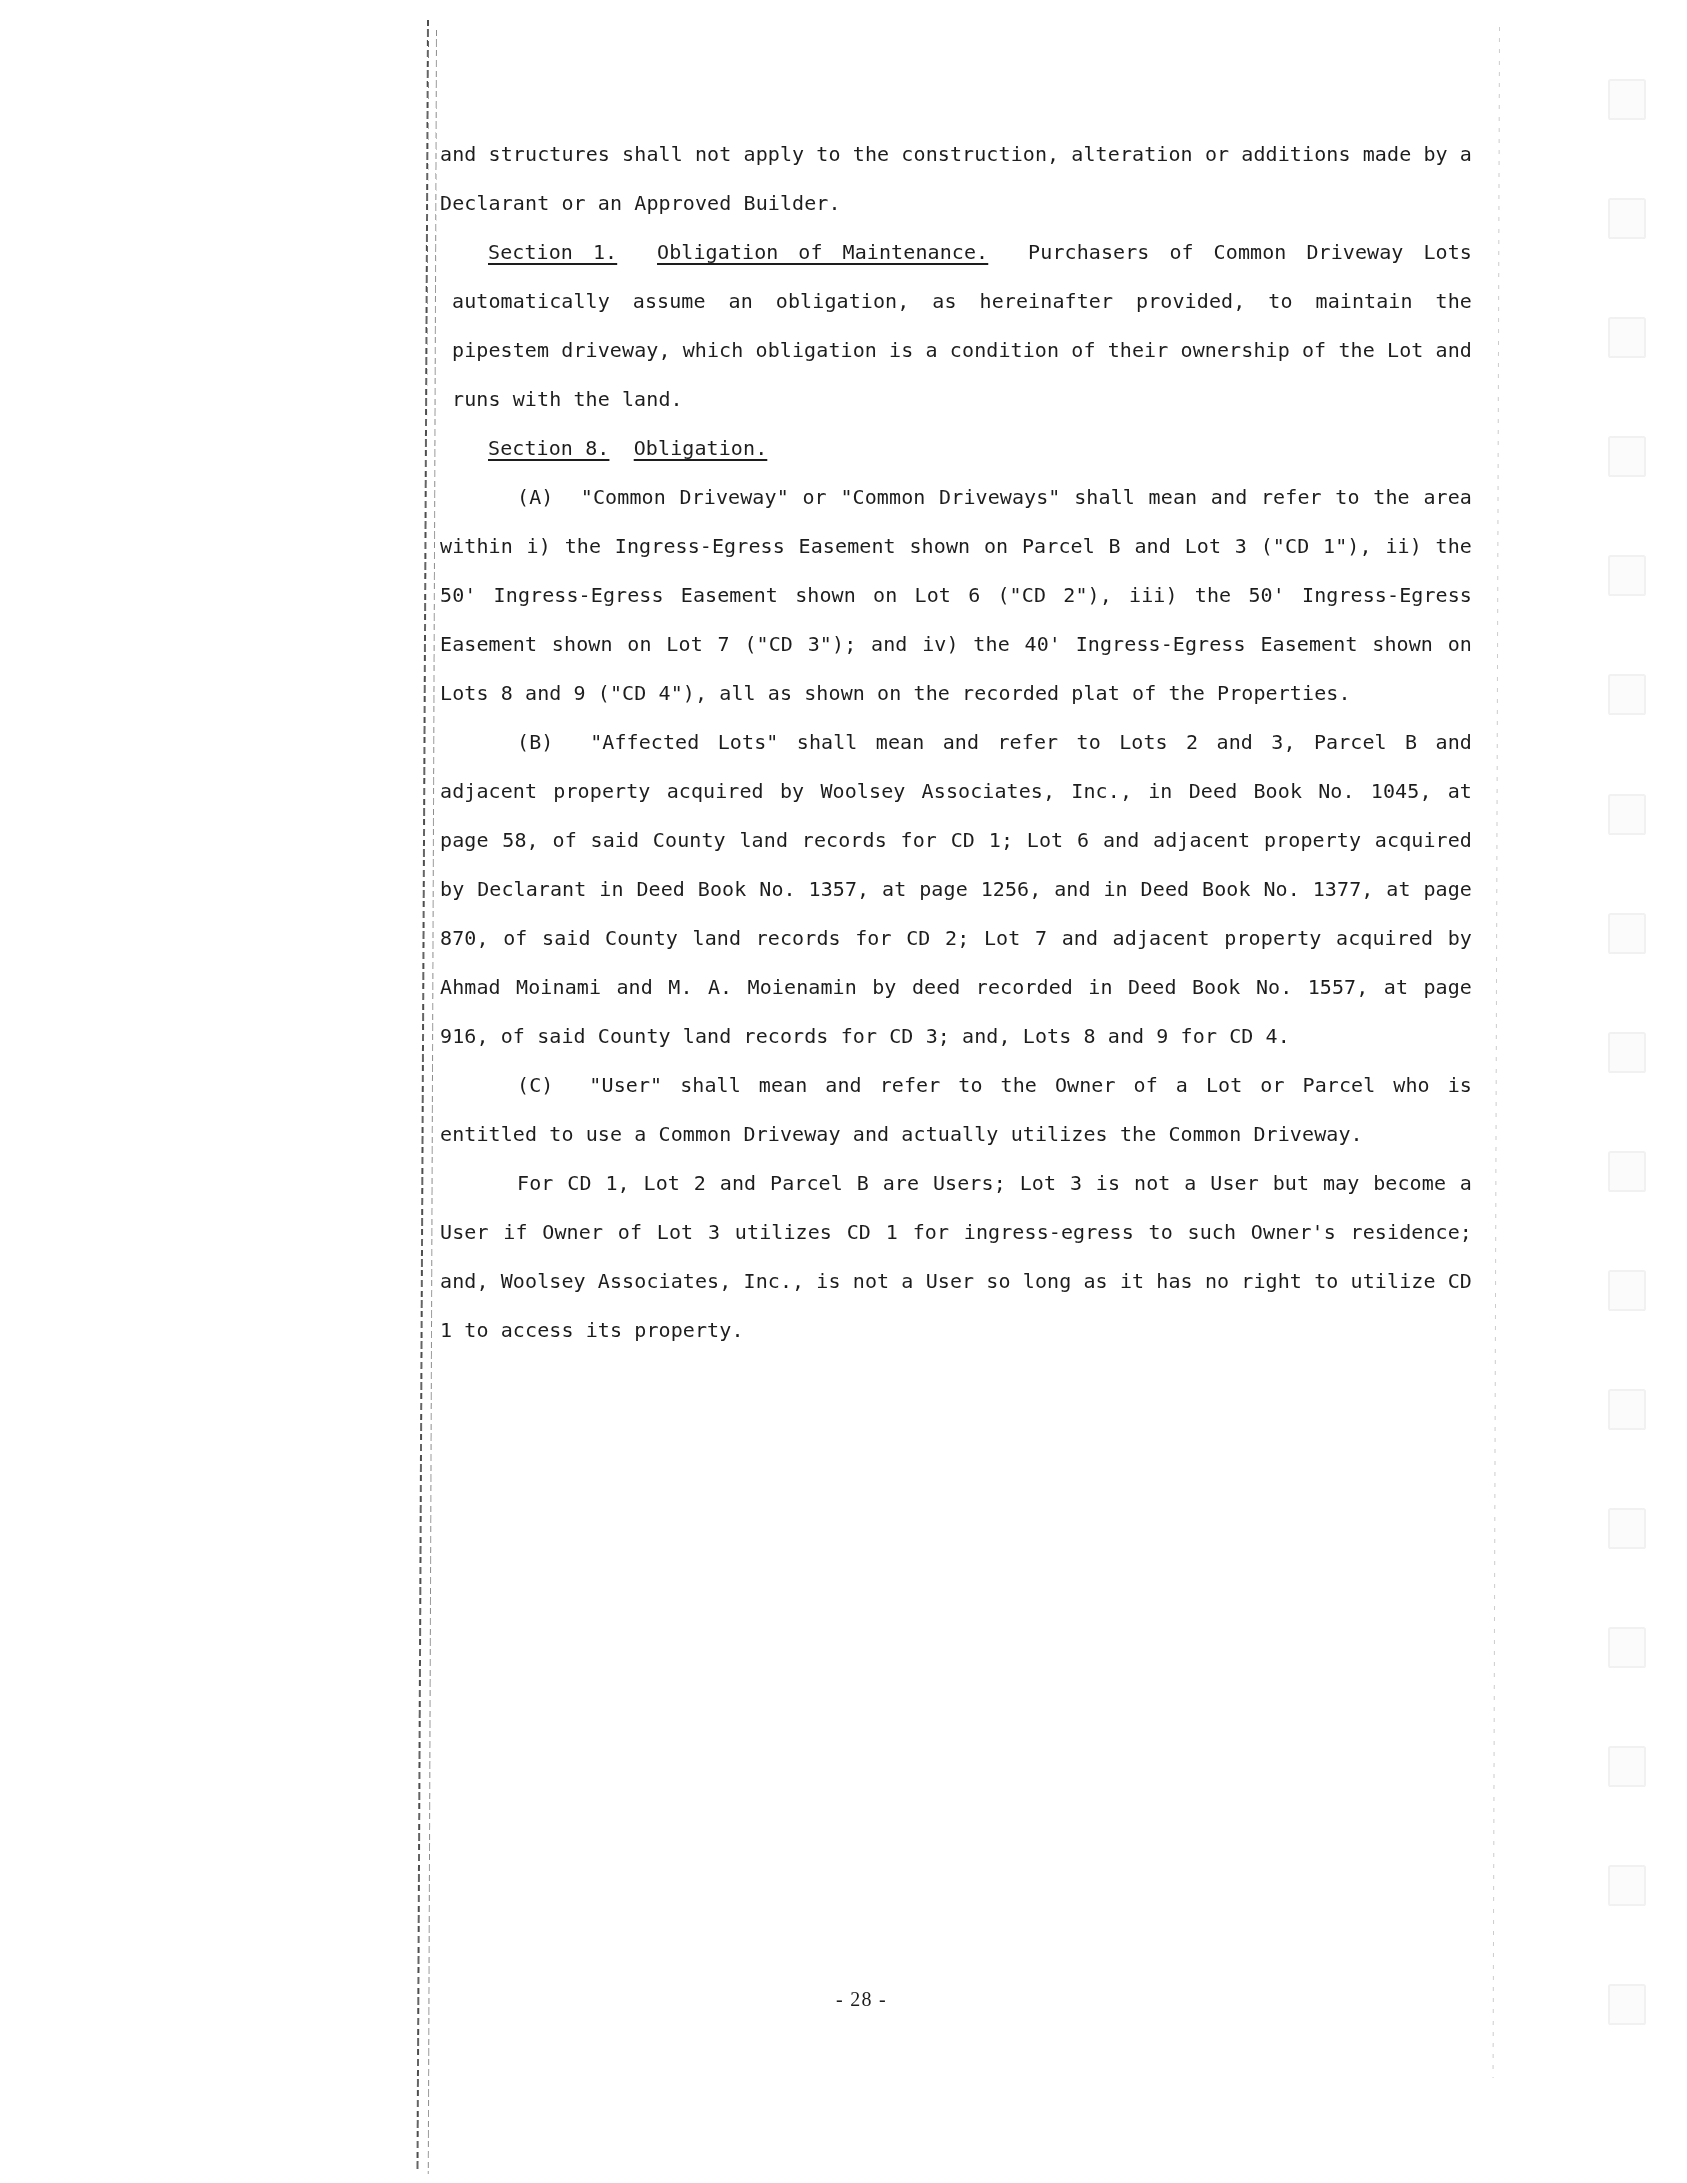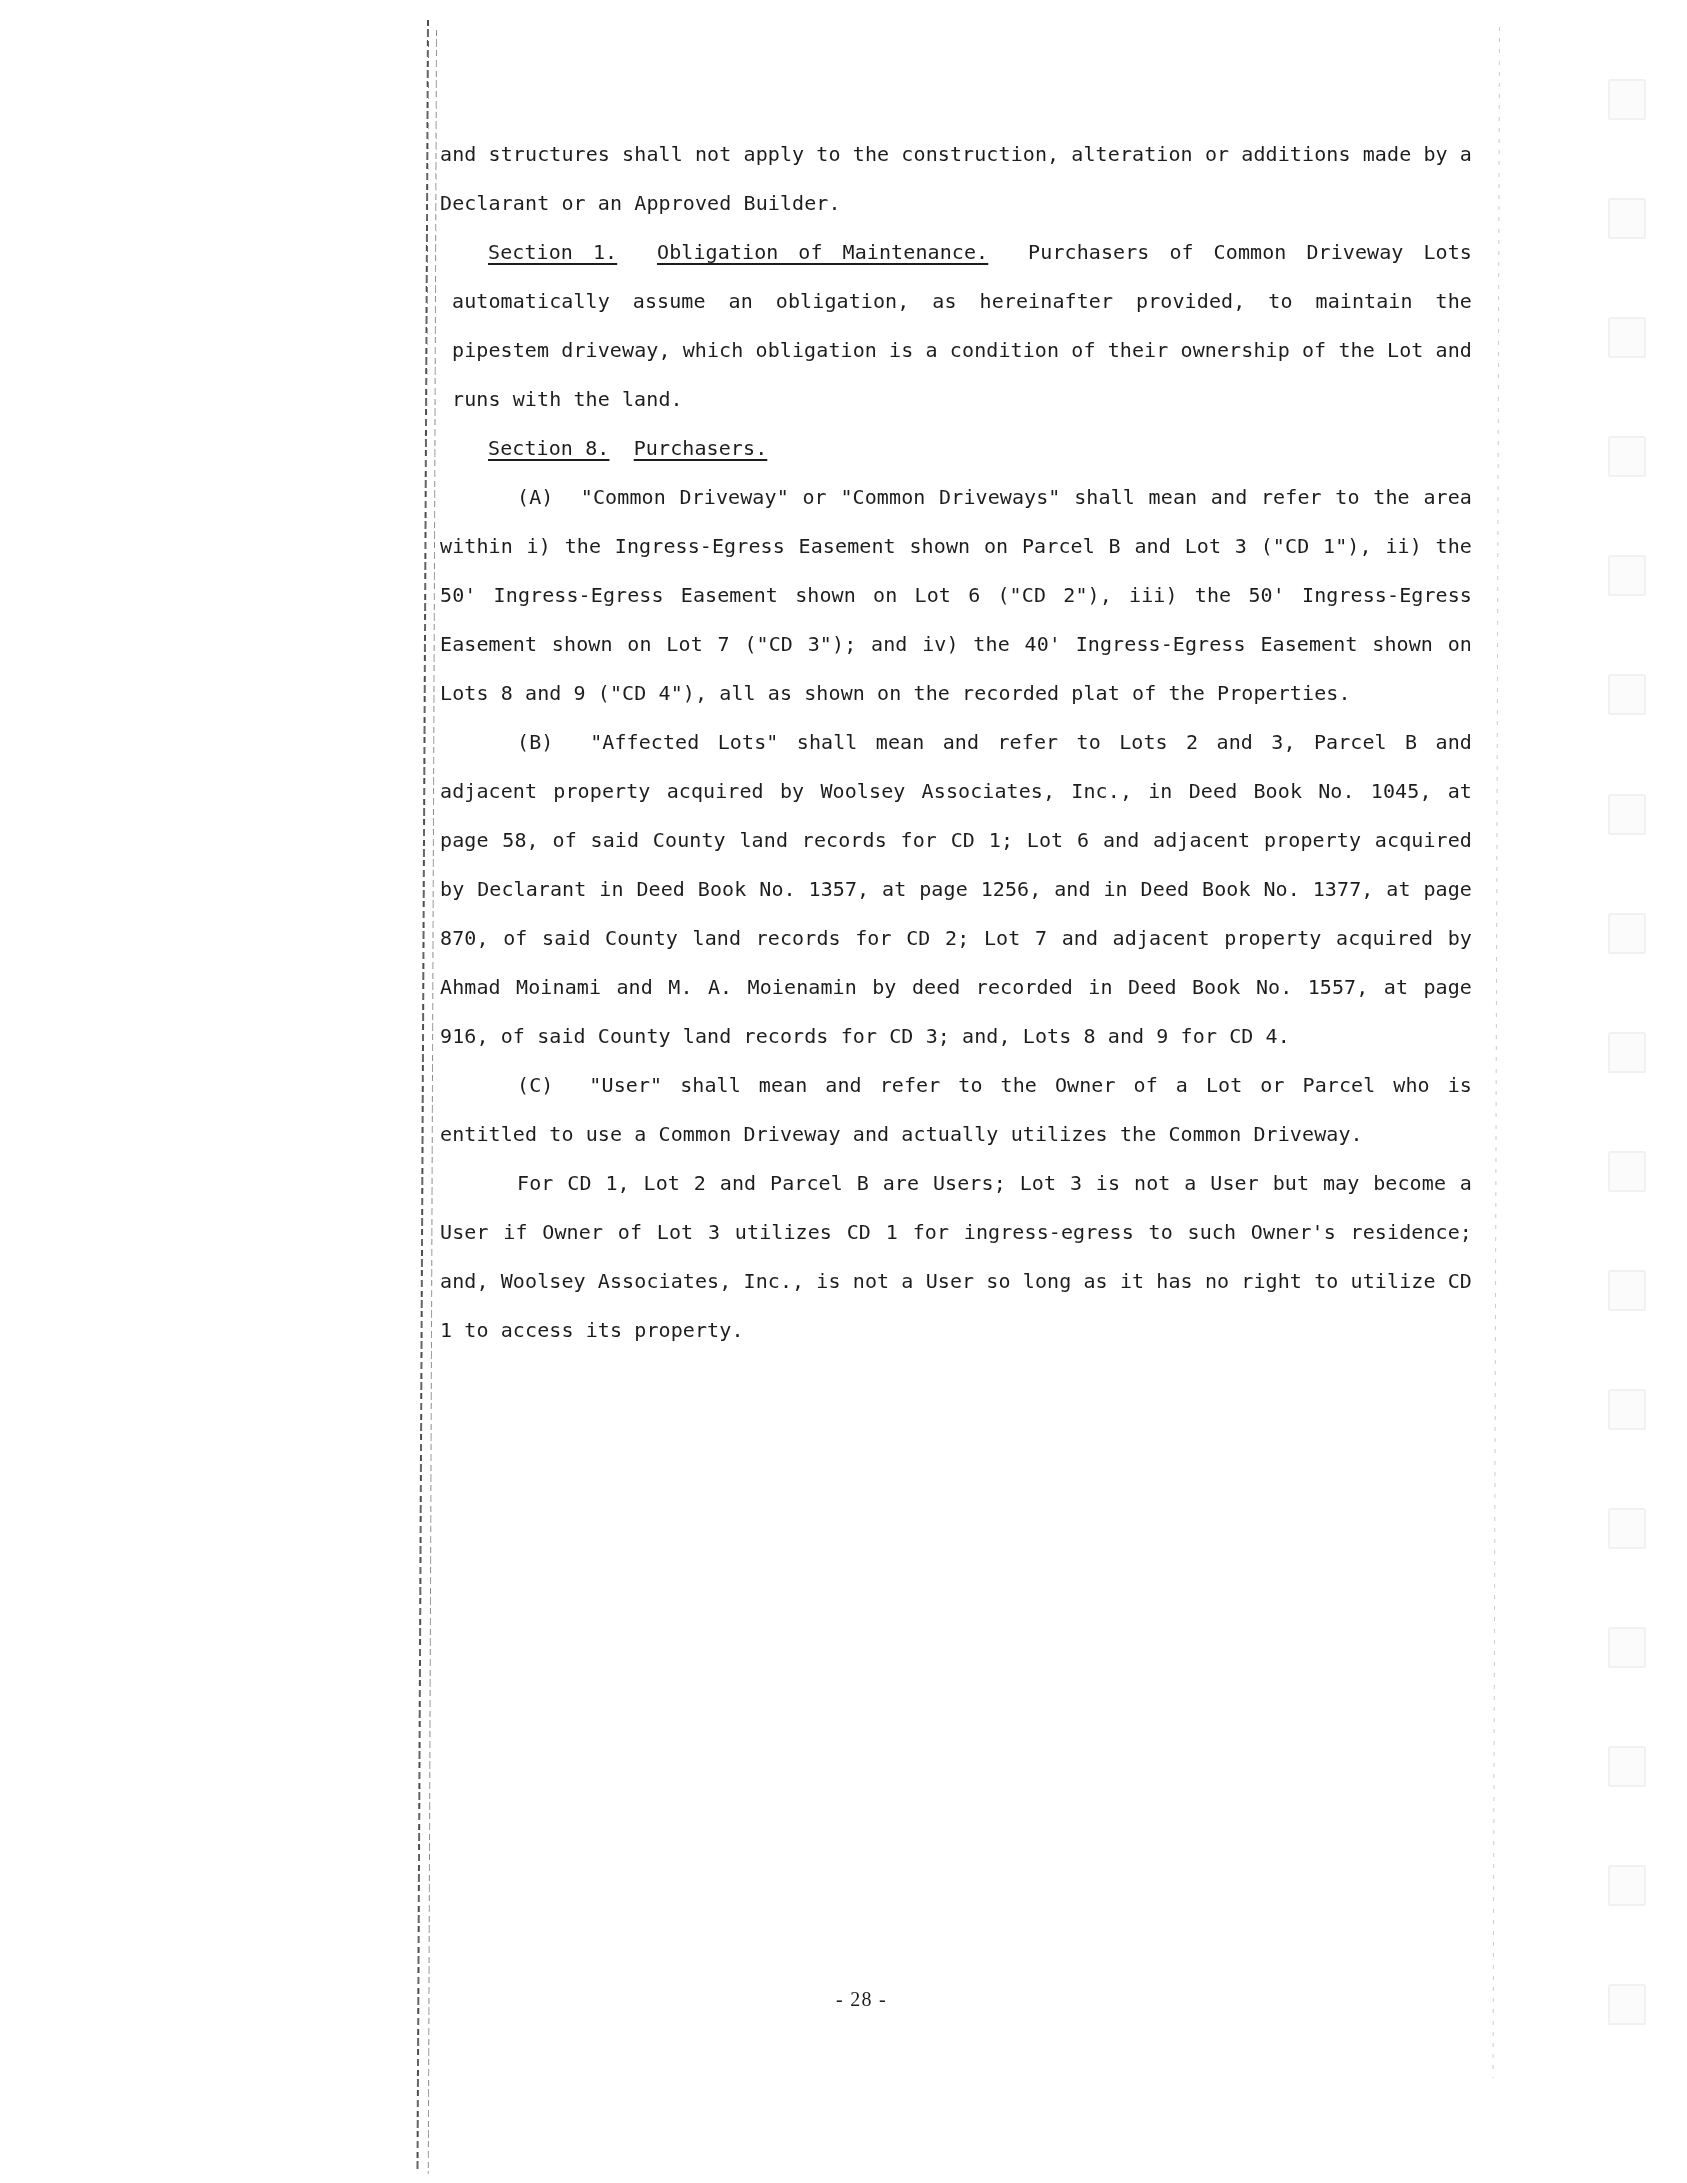--- a/index.html
+++ b/index.html
@@ -153,21 +153,21 @@
   <div id="body-text">
 
     <p class="para">and structures shall not apply to the construction, alteration or additions made by a Declarant or an Approved Builder.</p>
 
 
     <p class="para indent-sm">
       <span class="u">Section 1.</span><span>&nbsp;&nbsp;</span><span class="u">Obligation of Maintenance.</span><span>&nbsp;&nbsp;</span><span>Purchasers of Common Driveway Lots automatically assume an obligation, as hereinafter provided, to maintain the pipestem driveway, which obligation is a condition of their ownership of the Lot and runs with the land.</span>
     </p>
 
     <p class="para indent-sm no-just">
-      <span class="u">Section 8.</span><span>&nbsp;&nbsp;</span><span class="u">Purchasers.</span>
+      <span class="u">Section 8.</span><span>&nbsp;&nbsp;</span><span class="u">Obligation.</span>
     </p>
 
     <p class="para indent">
       <span>(A)</span><span>&nbsp;&nbsp;</span><span>"Common Driveway" or "Common Driveways" shall mean and refer to the area within i) the Ingress-Egress Easement shown on Parcel B and Lot 3 ("CD 1"), ii) the 50' Ingress-Egress Easement shown on Lot 6 ("CD 2"), iii) the 50' Ingress-Egress Easement shown on Lot 7 ("CD 3"); and iv) the 40' Ingress-Egress Easement shown on Lots 8 and 9 ("CD 4"), all as shown on the recorded plat of the Properties.</span>
     </p>
 
     <p class="para indent">
       <span>(B)</span><span>&nbsp;&nbsp;</span><span>"Affected Lots" shall mean and refer to Lots 2 and 3, Parcel B and adjacent property acquired by Woolsey Associates, Inc., in Deed Book No. 1045, at page 58, of said County land records for CD 1; Lot 6 and adjacent property acquired by Declarant in Deed Book No. 1357, at page 1256, and in Deed Book No. 1377, at page 870, of said County land records for CD 2; Lot 7 and adjacent property acquired by Ahmad Moinami and M. A. Moienamin by deed recorded in Deed Book No. 1557, at page 916, of said County land records for CD 3; and, Lots 8 and 9 for CD 4.</span>
     </p>
 

